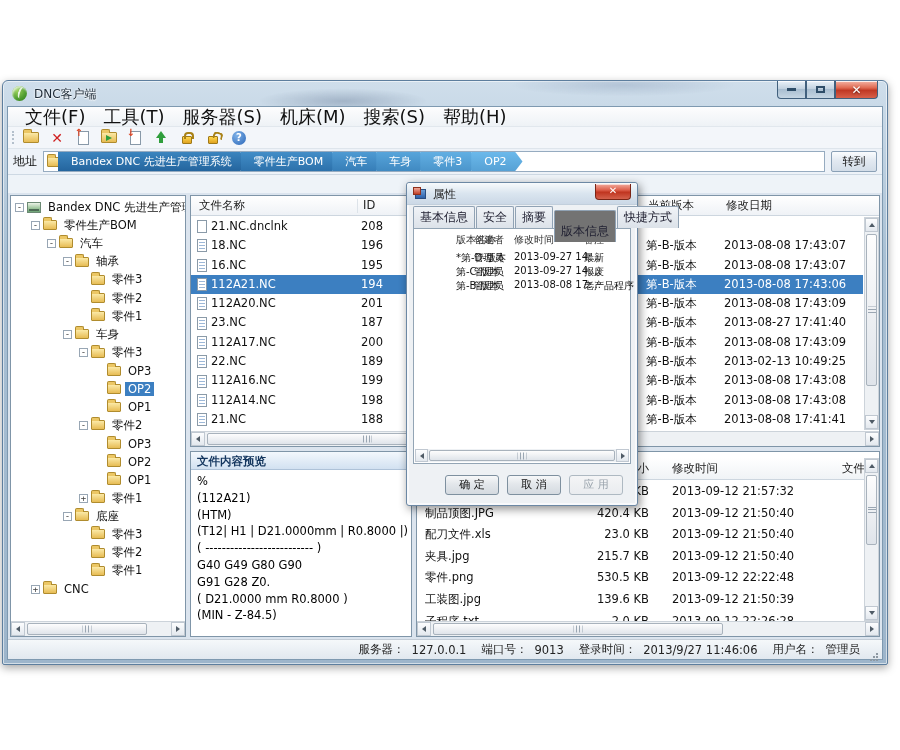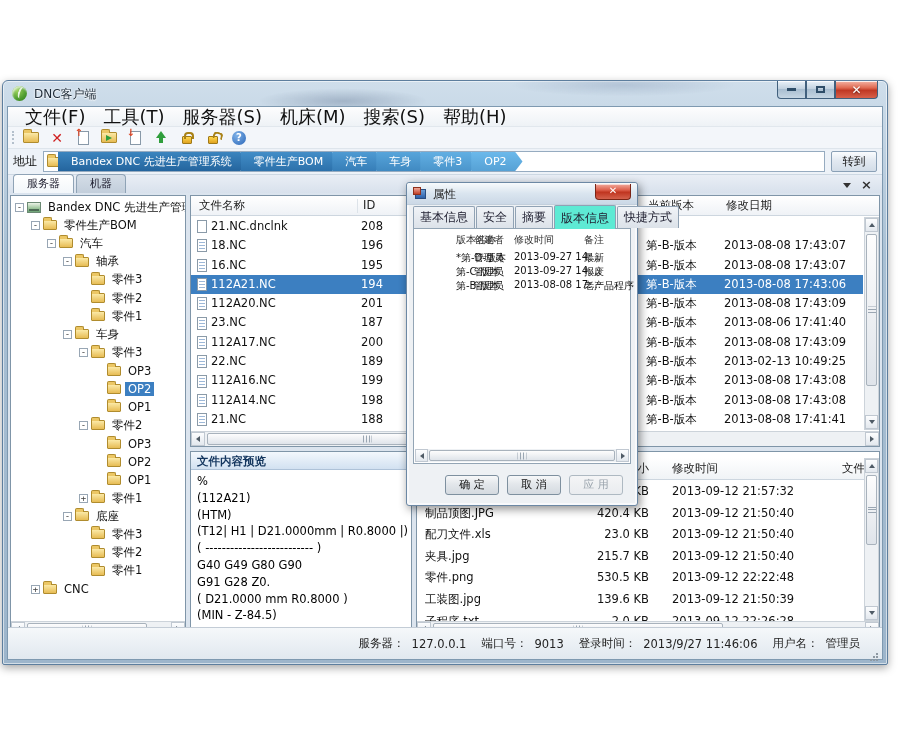--- a/index.html
+++ b/index.html
@@ -164,32 +164,32 @@
     background:linear-gradient(#f7fafc,#dae5ef 50%,#cbd8e6); border-bottom:1px solid #c2cfdc; }
   .dlg-icon { position:absolute; left:8px; top:6px; width:11px; height:10px; background:linear-gradient(#6ea0d8,#2d5fa8); border:1px solid #284d80; }
   .dlg-icon::before { content:""; position:absolute; left:-3px; top:-3px; width:6px; height:6px; background:linear-gradient(#f0a898,#c04028); border:1px solid #90301c; }
   .dlg-title-text { position:absolute; left:26px; top:4px; font-size:11.5px; color:#222; }
   .dlg-close { position:absolute; right:6px; top:1px; width:36px; height:16px; border:1px solid #7a2415; border-top:none;
     border-radius:0 0 4px 4px; background:linear-gradient(#f3ab9d,#dd5f4b 40%,#c03520 55%,#d4614c);
     color:#fff; font-size:10px; font-weight:bold; text-align:center; line-height:14px; box-shadow:inset 0 1px 0 rgba(255,255,255,.6); }
   .dlg-tabs { position:absolute; left:6px; top:26px; right:6px; height:19px; display:flex; align-items:flex-end; }
   .dtab { font-size:12px; padding:2px 6px; border:1px solid #90a2b4; border-bottom:none; border-radius:2px 2px 0 0;
     background:linear-gradient(#f0f3f7,#dce2e9); margin-right:1px; color:#223; white-space:nowrap; }
-  .dtab.active { background:#5eead4; position:relative; padding-top:4px; z-index:2; top:1px; }
+  .dtab.active { background:#737373; position:relative; padding-top:12px; z-index:2; top:14px; }
   .dlg-content { position:absolute; left:6px; top:45px; right:6px; height:236px; background:#fff; border:1px solid #93a5b5; }
   .dt-headrow { position:absolute; left:0; top:4px; right:0; height:15px; font-size:10px; color:#333; }
   .dt-row { position:absolute; left:0; right:0; height:14px; font-size:10px; color:#111; white-space:nowrap; }
   .dc1{position:absolute;left:6px;margin-left:36px;} .dc2{position:absolute;left:60px;font-family:Liberation Mono, monospace;} .dc3{position:absolute;left:100px;} .dc4{position:absolute;left:170px;}
   .dlg-hscroll { left:1px; right:1px; bottom:1px; height:13px; border:none; }
   .dbtn { position:absolute; top:292px; width:54px; height:20px; font-size:11px; text-align:center; line-height:18px; color:#111;
     background:linear-gradient(#f7f8f9,#e3e7eb 45%,#d4dae0); border:1px solid #7e909f; border-radius:3px; }
   .dbtn.disabled { color:#9aa4ad; border-color:#aeb9c2; background:linear-gradient(#f4f5f6,#e9ecef); }
 
   
-  .statusbar { position:absolute; left:0; right:0; bottom:0; height:32px; background:linear-gradient(#f5f8fa,#e1e8ef);
+  .statusbar { position:absolute; left:0; right:0; bottom:0; height:20px; background:linear-gradient(#f5f8fa,#e1e8ef);
     border-top:1px solid #c3ccd6; display:flex; align-items:center; justify-content:flex-end; gap:7px; padding-right:22px;
     font-size:11.5px; color:#222; }
   .statusbar .lab { margin-left:8px; }
   .grip { position:absolute; right:4px; bottom:4px; width:2px; height:2px; background:#8d98a2;
     box-shadow:-3px 3px 0 #8d98a2, -6px 6px 0 #8d98a2, 0 3px 0 #8d98a2, -3px 6px 0 #8d98a2, 0 6px 0 #8d98a2; }
 </style>
 </head>
 <body>
 
 <div class="canvas">
@@ -262,28 +262,20 @@
           <span class="crumb c1">Bandex DNC 先进生产管理系统</span>
           <span class="crumb c2">零件生产BOM</span>
           <span class="crumb c3">汽车</span>
           <span class="crumb c4">车身</span>
           <span class="crumb c5">零件3</span>
           <span class="crumb c6">OP2</span>
         </span>
         <span class="go-btn">转到</span>
       </div>
 
-      <div class="tabrow">
-        <span class="vtab active">服务器</span>
-        <span class="vtab">机器</span>
-        <span class="panel-ctrls">
-          <span class="tri-dn"></span>
-          <span class="px">×</span>
-        </span>
-      </div>
 
       <div class="workspace">
 
         <div class="tree-panel">
           <div class="tree-rows">
             <div class="trow" style="padding-left:4px">
                 <span class="exp">-</span>
                 <span class="tsrv"></span>
                 <span class="tlabel">Bandex DNC 先进生产管理系统</span>
               </div>
@@ -460,21 +452,21 @@
                   <span class="c-ver">第-B-版本</span>
                   <span class="c-date">2013-08-08 17:43:09</span>
                 </div>
               <div class="lrow">
                   <span class="c-name">
                     <span class="ficon"></span>
                     <span>23.NC</span>
                   </span>
                   <span class="c-id">187</span>
                   <span class="c-ver">第-B-版本</span>
-                  <span class="c-date">2013-08-06 17:41:40</span>
+                  <span class="c-date">2013-08-27 17:41:40</span>
                 </div>
               <div class="lrow">
                   <span class="c-name">
                     <span class="ficon"></span>
                     <span>112A17.NC</span>
                   </span>
                   <span class="c-id">200</span>
                   <span class="c-ver">第-B-版本</span>
                   <span class="c-date">2013-08-08 17:43:09</span>
                 </div>

